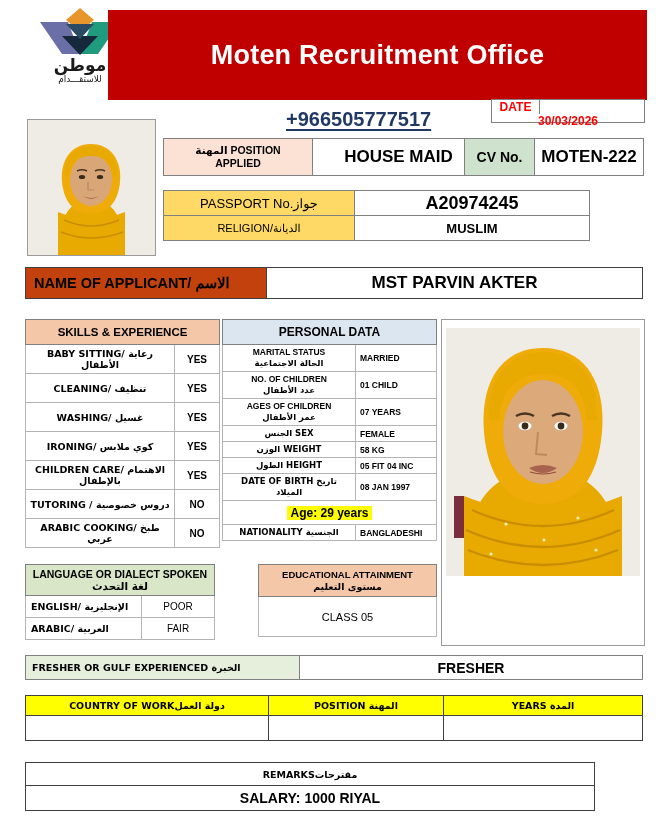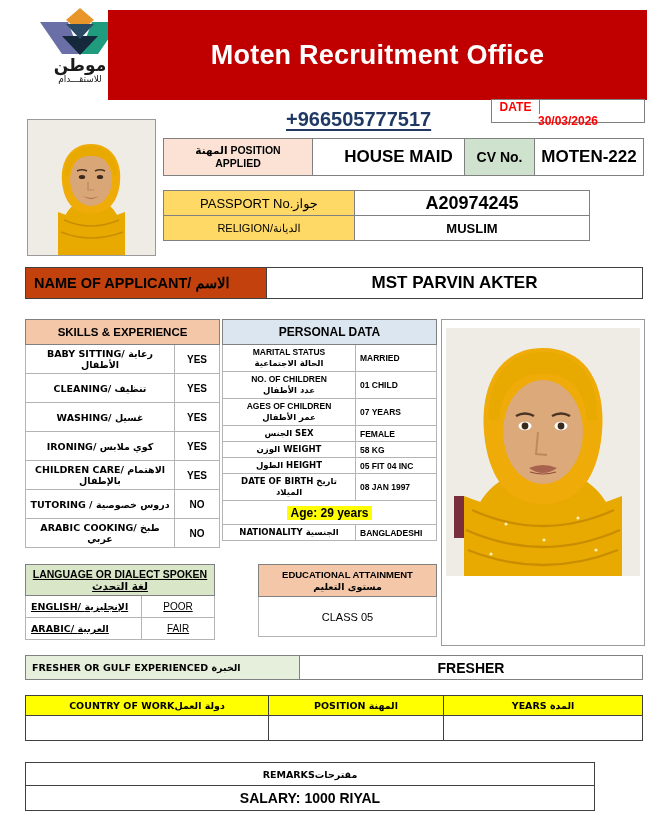--- a/index.html
+++ b/index.html
@@ -278,21 +278,20 @@
     overflow: hidden;
     background: #efece4;
   }
 
   
   .lang {
     position: absolute;
     left: 25px; top: 564px;
     width: 190px;
     border-collapse: collapse;
-    text-decoration: underline;
   }
   .lang th {
     background: #D9E6C8;
     border: 1px solid #808080;
     height: 28px;
     font-size: 10.5px;
     font-weight: bold;
     line-height: 12px;
   }
   .lang td {

